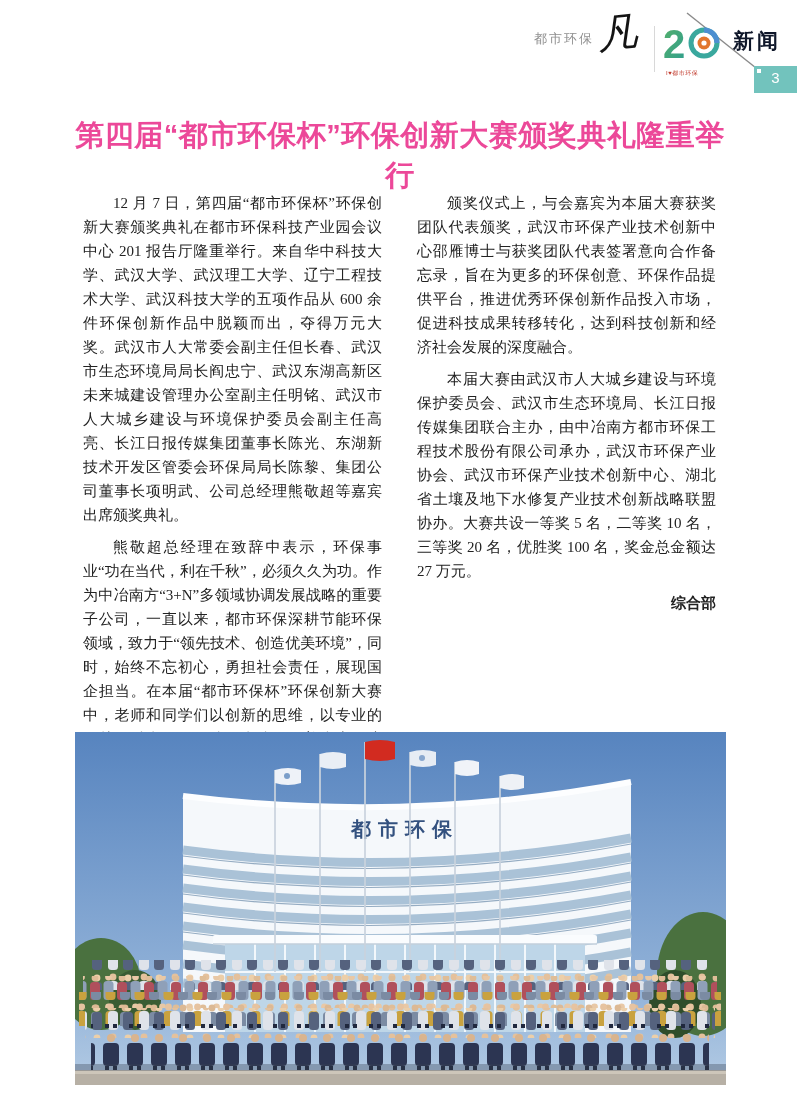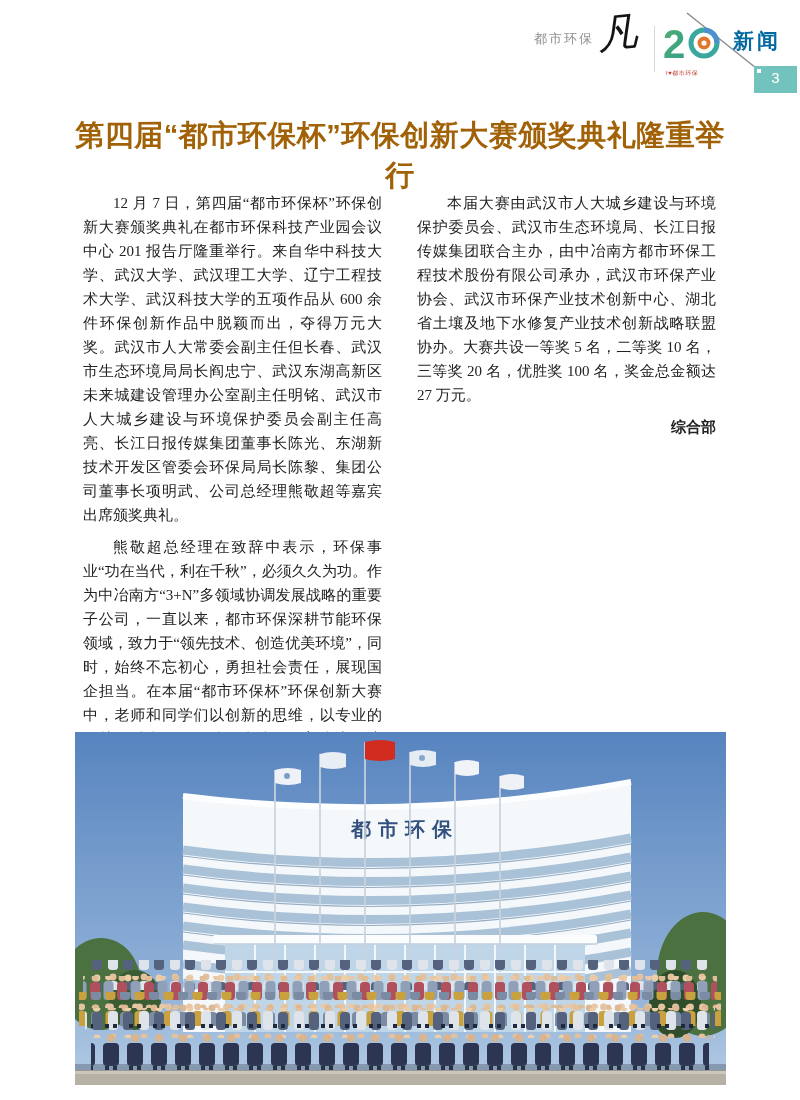--- a/index.html
+++ b/index.html
@@ -8,31 +8,31 @@
 
   
   .brand-text{position:absolute;left:534px;top:30px;font-size:13px;color:#8f8f8f;
               letter-spacing:2px;font-family:"Liberation Sans","DejaVu Sans",sans-serif;}
   .brand-mark{position:absolute;left:597px;top:6px;font-size:40px;color:#141414;
               font-family:"DejaVu Serif",serif;font-style:italic;transform:rotate(-6deg);}
   .logo-divider{position:absolute;left:654px;top:26px;width:1px;height:46px;background:#d8d8d8;}
   .logo20{position:absolute;left:663px;top:22px;width:60px;height:46px;}
   .logo20-tag{position:absolute;left:666px;top:69px;font-size:6px;color:#c0392b;
               font-family:"Liberation Sans","DejaVu Sans",sans-serif;letter-spacing:.5px;white-space:nowrap;}
-  .section-label{position:absolute;left:733px;top:27px;font-size:21px;font-weight:700;color:#0369a1;
+  .section-label{position:absolute;left:733px;top:27px;font-size:21px;font-weight:700;color:#0f172a;
                  letter-spacing:3px;font-family:"Liberation Sans","DejaVu Sans",sans-serif;text-align:center;}
   .diag-line{position:absolute;left:0;top:0;width:800px;height:110px;pointer-events:none;}
   .page-num-box{position:absolute;left:754px;top:66px;width:43px;height:27px;background:#72c3bd;}
   .page-num-box .notch{position:absolute;left:3px;top:3px;width:4px;height:4px;background:#ffffff;}
   .page-num{position:absolute;left:0;top:3px;width:100%;text-align:center;color:#ffffff;
             font-size:15px;font-family:"Liberation Sans","DejaVu Sans",sans-serif;}
 
   
   .headline{position:absolute;left:75px;top:116px;width:650px;text-align:center;
-            font-size:29px;font-weight:800;letter-spacing:.5px;color:#a16207;
+            font-size:29px;font-weight:800;letter-spacing:.5px;color:#ec4899;
             font-family:"Liberation Sans","DejaVu Sans",sans-serif;}
 
   
   .columns{position:absolute;left:75px;top:183px;width:650px;display:flex;gap:19px;}
   .col{width:315px;font-size:15px;line-height:24px;text-align:justify;color:#222;}
   .col p{margin:8px;text-indent:2em;}
   .signature{margin-top:12px;text-align:right;font-weight:700;text-indent:0 !important;}
 
   
   .photo{position:absolute;left:75px;top:732px;width:651px;height:353px;overflow:hidden;}
@@ -74,20 +74,21 @@
   </div>
 
   <div class="headline">第四届“都市环保杯”环保创新大赛颁奖典礼隆重举行</div>
 
   <div class="columns">
     <div class="col">
       <p>12 月 7 日，第四届“都市环保杯”环保创新大赛颁奖典礼在都市环保科技产业园会议中心 201 报告厅隆重举行。来自华中科技大学、武汉大学、武汉理工大学、辽宁工程技术大学、武汉科技大学的五项作品从 600 余件环保创新作品中脱颖而出，夺得万元大奖。武汉市人大常委会副主任但长春、武汉市生态环境局局长阎忠宁、武汉东湖高新区未来城建设管理办公室副主任明铭、武汉市人大城乡建设与环境保护委员会副主任高亮、长江日报传媒集团董事长陈光、东湖新技术开发区管委会环保局局长陈黎、集团公司董事长项明武、公司总经理熊敬超等嘉宾出席颁奖典礼。</p>
       <p>熊敬超总经理在致辞中表示，环保事业“功在当代，利在千秋”，必须久久为功。作为中冶南方“3+N”多领域协调发展战略的重要子公司，一直以来，都市环保深耕节能环保领域，致力于“领先技术、创造优美环境”，同时，始终不忘初心，勇担社会责任，展现国企担当。在本届“都市环保杯”环保创新大赛中，老师和同学们以创新的思维，以专业的智慧，以青春的激情，表达了改善生态环境的美好愿望。今后，都市环保愿和学校、政府、媒体及各界同仁携手，为共建美好家园做出最大努力。</p>
     </div>
     <div class="col">
+      <p>颁奖仪式上，与会嘉宾为本届大赛获奖团队代表颁奖，武汉市环保产业技术创新中心邵雁博士与获奖团队代表签署意向合作备忘录，旨在为更多的环保创意、环保作品提供平台，推进优秀环保创新作品投入市场，促进科技成果转移转化，达到科技创新和经济社会发展的深度融合。</p>
       <p>本届大赛由武汉市人大城乡建设与环境保护委员会、武汉市生态环境局、长江日报传媒集团联合主办，由中冶南方都市环保工程技术股份有限公司承办，武汉市环保产业协会、武汉市环保产业技术创新中心、湖北省土壤及地下水修复产业技术创新战略联盟协办。大赛共设一等奖 5 名，二等奖 10 名，三等奖 20 名，优胜奖 100 名，奖金总金额达 27 万元。</p>
       <p class="signature">综合部</p>
     </div>
   </div>
 
   <div class="photo">
     <svg width="651" height="353" viewBox="0 0 651 353">
       <defs>
         <linearGradient id="sky" x1="0" y1="0" x2="0" y2="1">
           <stop offset="0" stop-color="#5784bf"></stop>

